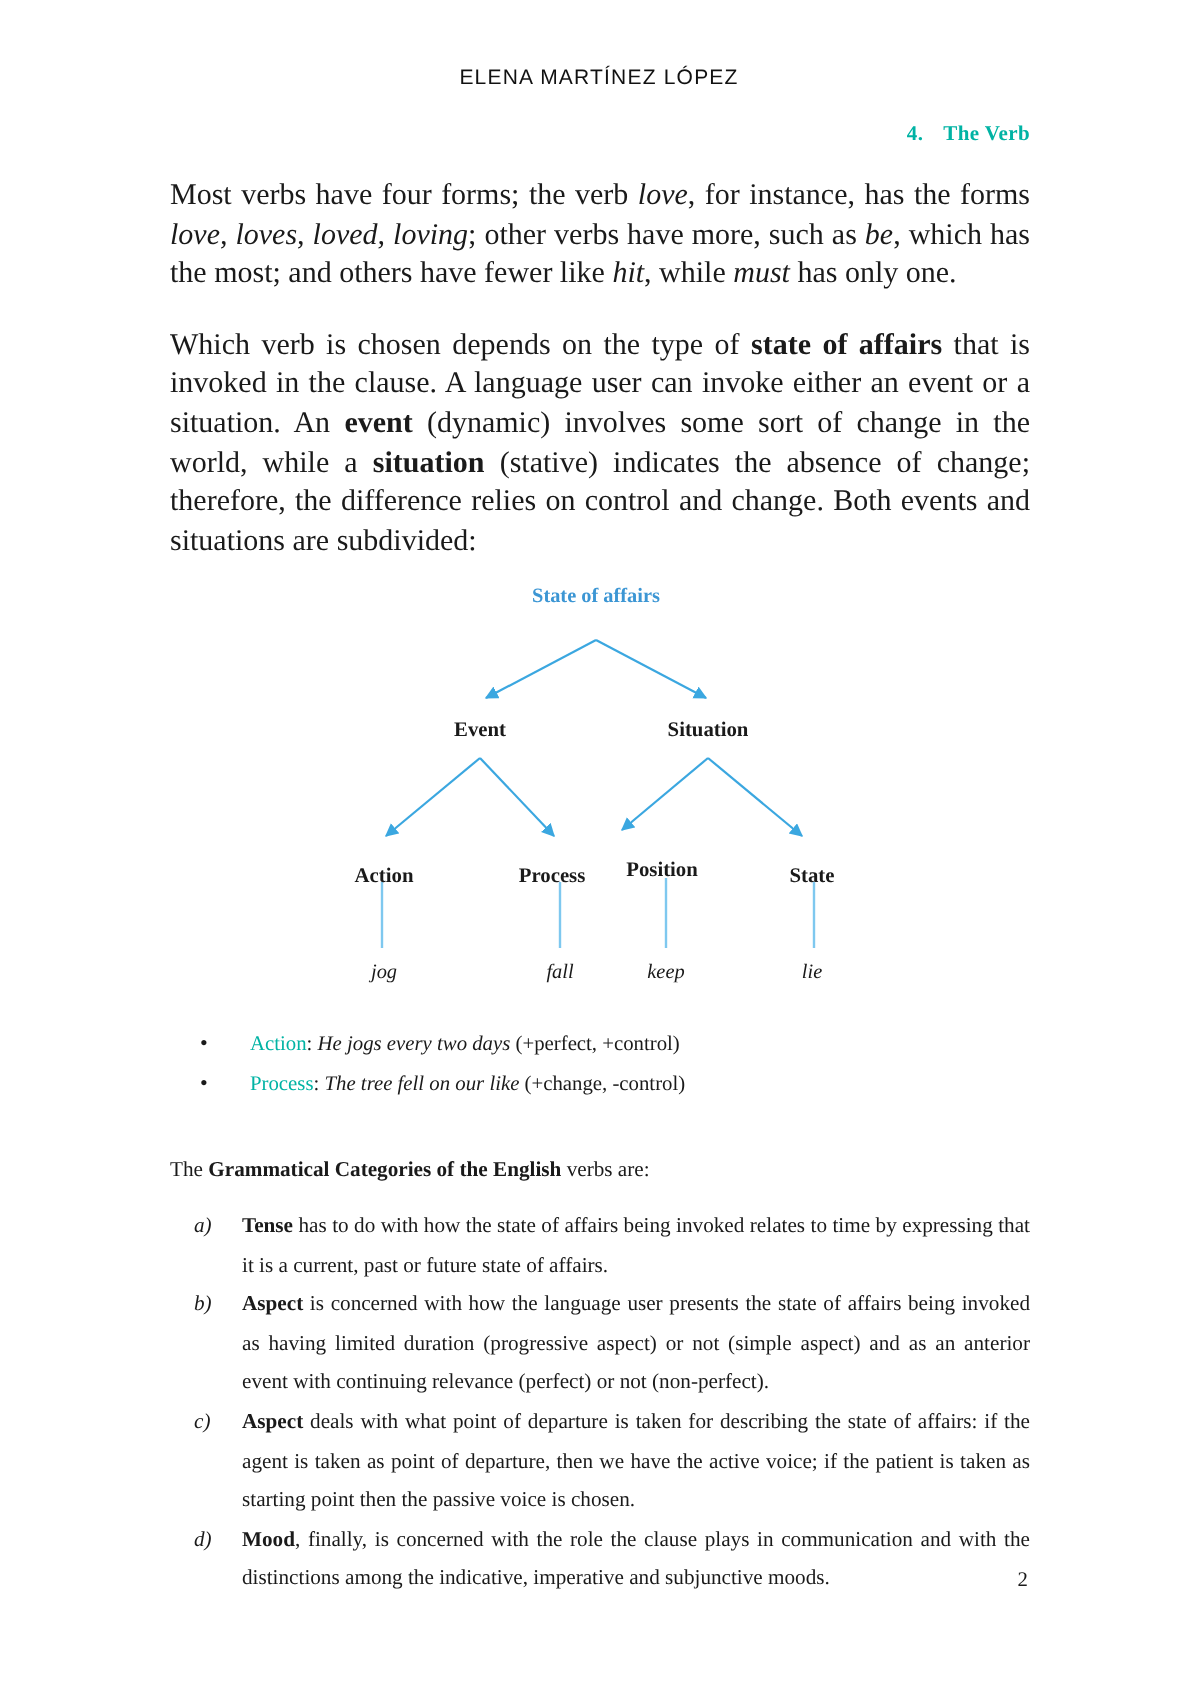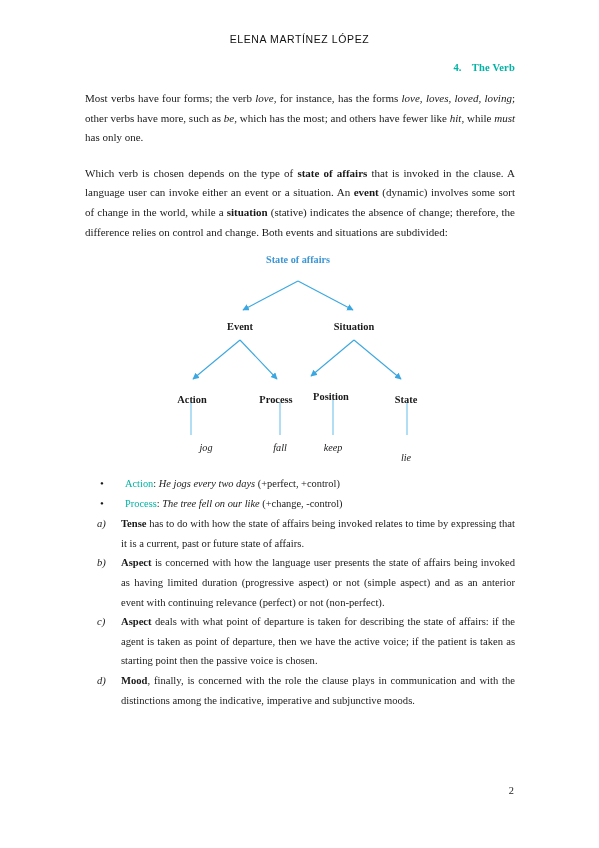--- a/index.html
+++ b/index.html
@@ -46,21 +46,21 @@
     font-size: 10.5px;
     font-weight: bold;
     color: #00b3a4;
     margin: 0 0 12px 0;
     letter-spacing: 0.2px;
     text-align: right;
   }
   h2.section-heading .num { margin-right: 10px; }
 
   p.body-par {
-    font-size: 11px;
+    font-size: 15px;
     line-height: 19.6px;
     text-align: justify;
     margin: 16px 0 11px 0;
     color: #1a1a1a;
   }
   p.body-par.tight { margin-bottom: 0; }
   .it { font-style: italic; }
   .bd { font-weight: bold; }
 
   
@@ -210,35 +210,38 @@
       <div class="node root" style="left:213px; top:2px;">State of affairs</div>
 
       <div class="node" style="left:155px; top:69px;">Event</div>
       <div class="node" style="left:269px; top:69px;">Situation</div>
 
       <div class="node" style="left:107px; top:142px;">Action</div>
       <div class="node" style="left:191px; top:142px;">Process</div>
       <div class="node" style="left:246px; top:139px;">Position</div>
       <div class="node" style="left:321px; top:142px;">State</div>
 
-      <div class="leaf-ex" style="left:121px; top:190px;text-align:center;">jog</div>
+      <div class="leaf-ex" style="left:107px; top:190px;text-align:center;">jog</div>
       <div class="leaf-ex" style="left:195px; top:190px;">fall</div>
       <div class="leaf-ex" style="left:248px; top:190px;">keep</div>
-      <div class="leaf-ex" style="left:321px; top:200px;">lie</div>
+      <div class="leaf-ex" style="left:321px; top:190px;">lie</div>
     </div>
 
     <ul class="feature-list">
       <li>
         <span class="term">Action</span><span>: </span><span class="ex">He jogs every two days</span><span> (+perfect, +control)</span>
       </li>
       <li>
         <span class="term">Process</span><span>: </span><span class="ex">The tree fell on our like</span><span> (+change, -control)</span>
       </li>
     </ul>
 
+    <p class="lead-in">
+      <span>The </span><span class="bd">Grammatical Categories of the English</span><span> verbs are:</span>
+    </p>
 
     <ol class="letter-list">
       <li>
         <span class="marker">a)</span><span class="bd">Tense</span><span> has to do with how the state of affairs being invoked relates to time by expressing that it is a current, past or future state of affairs.</span>
       </li>
       <li>
         <span class="marker">b)</span><span class="bd">Aspect</span><span> is concerned with how the language user presents the state of affairs being invoked as having limited duration (progressive aspect) or not (simple aspect) and as an anterior event with continuing relevance (perfect) or not (non-perfect).</span>
       </li>
       <li>
         <span class="marker">c)</span><span class="bd">Aspect</span><span> deals with what point of departure is taken for describing the state of affairs: if the agent is taken as point of departure, then we have the active voice; if the patient is taken as starting point then the passive voice is chosen.</span>

